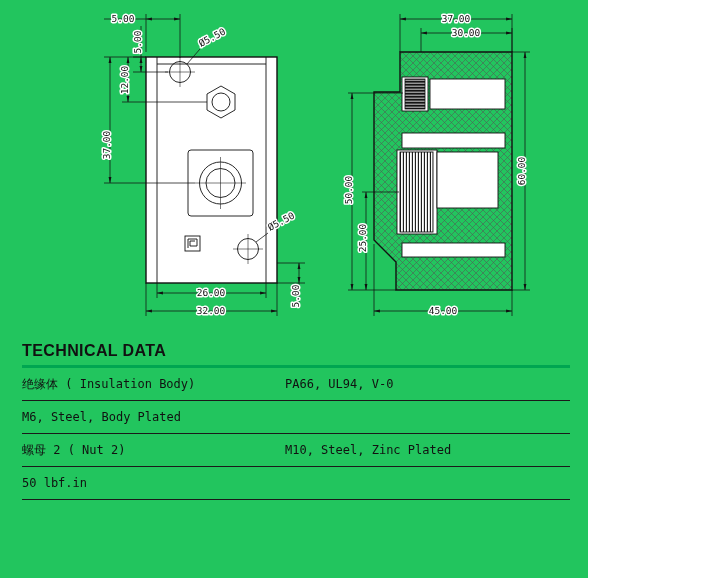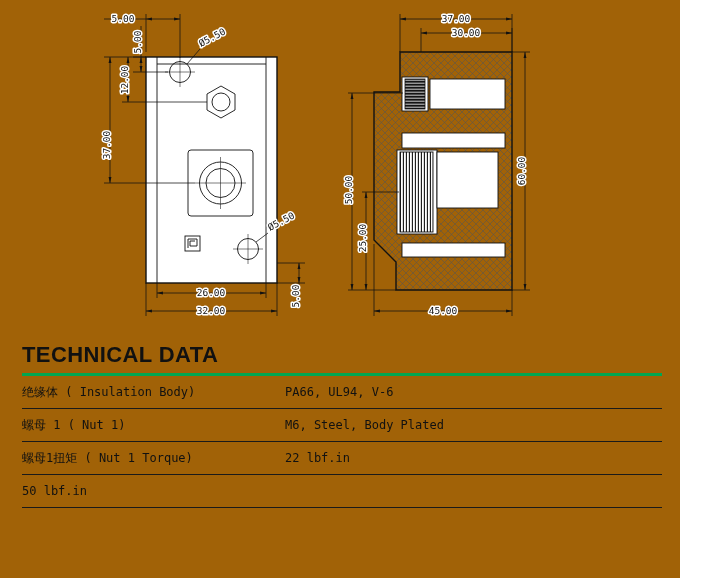--- a/index.html
+++ b/index.html
@@ -1,33 +1,33 @@
 <!DOCTYPE html>
 <html><head>
 <meta charset="utf-8">
 <style>
   html,body{margin:0;padding:0;background:#fff;}
   body{width:706px;height:578px;font-family:"Liberation Sans",sans-serif;color:#111;}
-  .sheet{width:680px;height:578px;background:#a16207;overflow:hidden;}
+  .sheet{width:588px;height:578px;background:#22c55e;overflow:hidden;}
   svg.drawing{display:block;}
 
   
   .ol{stroke:#111;stroke-width:1.4;fill:#fff;}
   .ol2{stroke:#111;stroke-width:1.4;fill:none;}
   .il{stroke:#111;stroke-width:.9;fill:none;}
   .cl{stroke:#111;stroke-width:.55;fill:none;}
   .dl{stroke:#111;stroke-width:.75;fill:none;}
   .cav{stroke:#111;stroke-width:.9;fill:#fff;}
   .dtext{font-family:"DejaVu Sans Mono",monospace;font-size:9.5px;fill:#111;
          paint-order:stroke;stroke:#fff;stroke-width:3px;stroke-linejoin:round;}
   .mid{text-anchor:middle;}
 
   
   .tech{margin:2px 18px 0 22px;}
-  .tech h2{margin:0 0 5px 0;font-size:22px;font-weight:bold;letter-spacing:.4px;
+  .tech h2{margin:0 0 5px 0;font-size:16px;font-weight:bold;letter-spacing:.4px;
            font-family:"Liberation Sans",sans-serif;}
   .rule{height:3px;}
   .row{display:flex;align-items:center;height:32px;border-bottom:1.3px solid #1a1a1a;
        font-family:"DejaVu Sans Mono",monospace;font-size:12px;}
   .row .lab{flex:0 0 263px;}
   .row .val{flex:1;}
 </style>
 </head>
 <body>
 
@@ -207,27 +207,26 @@
       </g>
     </g>
   </svg>
 
   <div class="tech">
     <h2>TECHNICAL DATA</h2>
     <div class="rule" style="background: rgb(0, 166, 81);"></div>
 
     <div class="row">
       <span class="lab">绝缘体 ( Insulation Body)</span>
-      <span class="val">PA66, UL94, V-6</span>
-    </div>
-    <div class="row">
-      <span class="lab">螺母 1 ( Nut 1)</span>
+      <span class="val">PA66, UL94, V-0</span>
+    </div>
+    <div class="row">
       <span class="val">M6, Steel, Body Plated</span>
     </div>
     <div class="row">
-      <span class="lab">螺母1扭矩 ( Nut 1 Torque)</span>
-      <span class="val">22 lbf.in</span>
+      <span class="lab">螺母 2 ( Nut 2)</span>
+      <span class="val">M10, Steel, Zinc Plated</span>
     </div>
     <div class="row">
       <span class="val">50 lbf.in</span>
     </div>
   </div>
 </div>
 
 </body></html>

